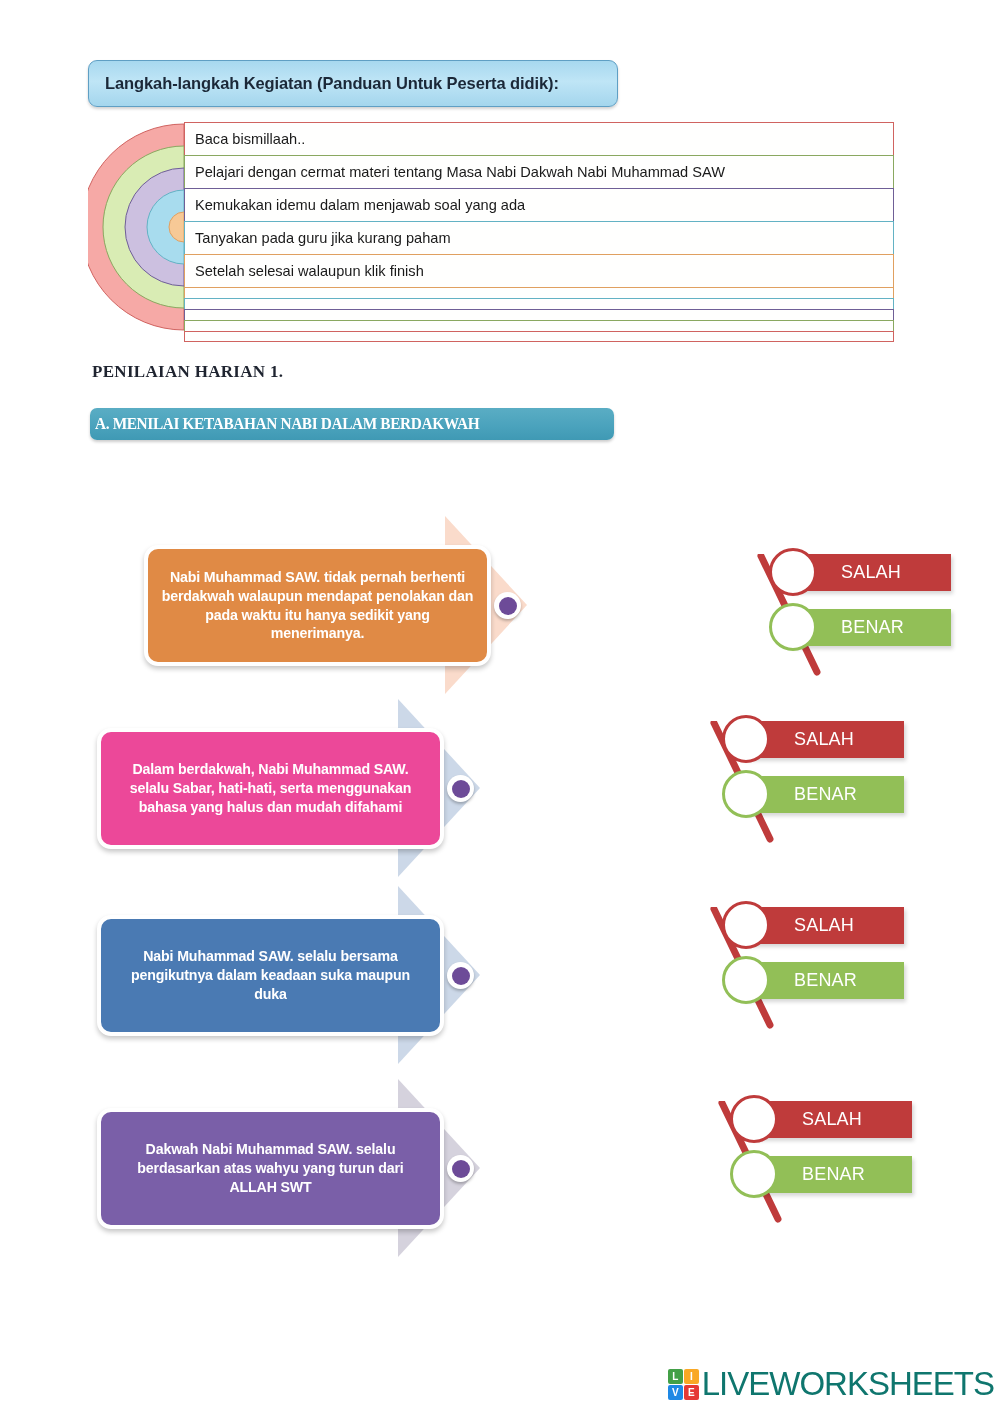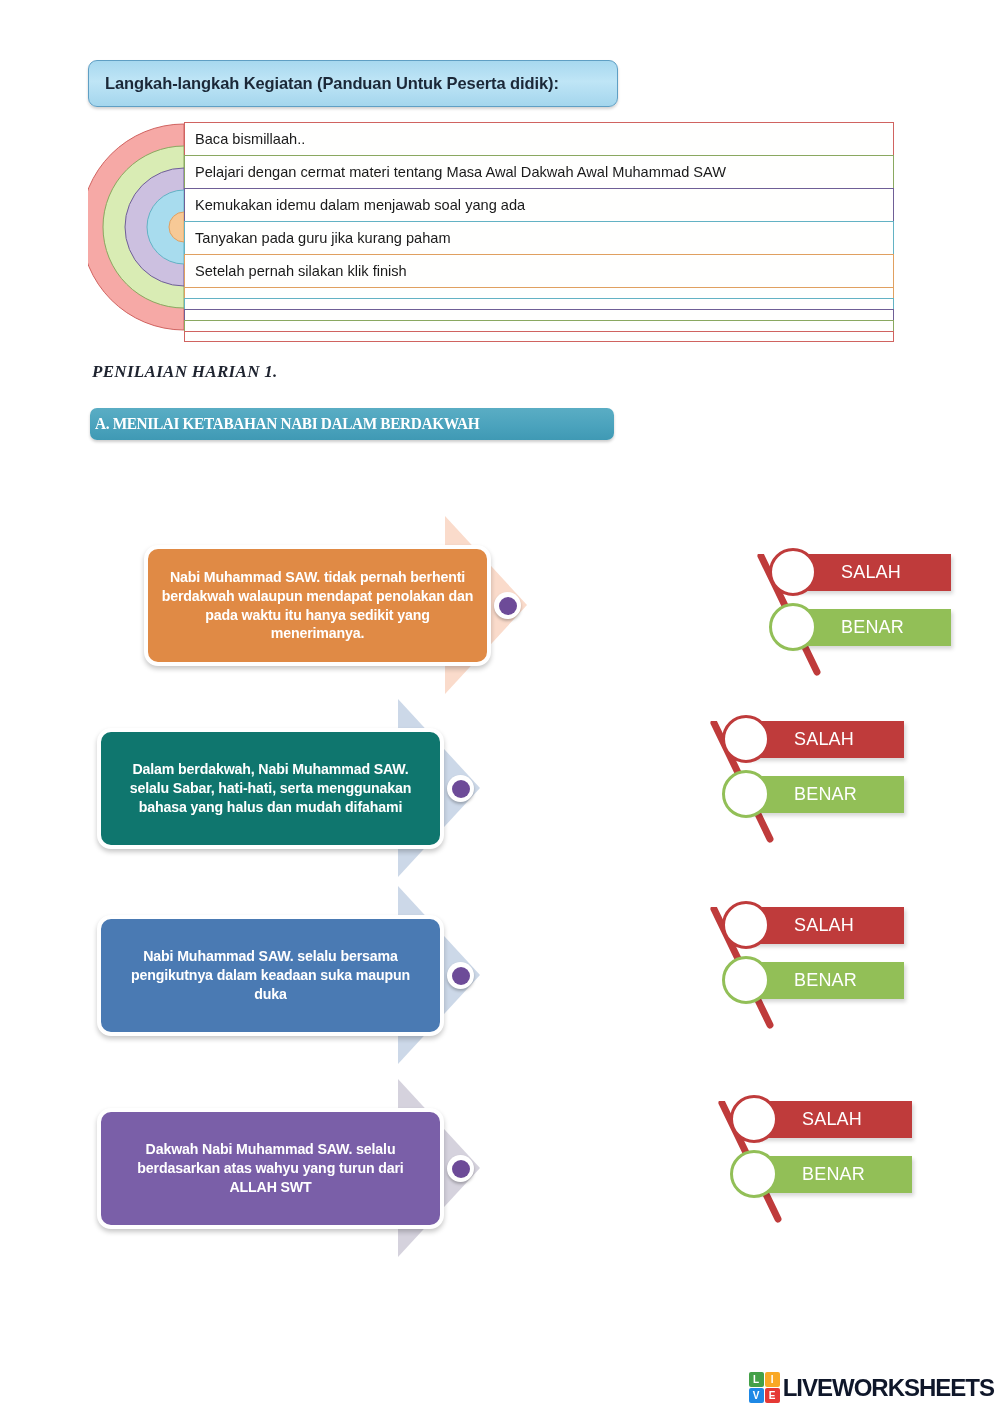--- a/index.html
+++ b/index.html
@@ -54,21 +54,20 @@
   .thin.t3 { border-color: #6f5f96; }
   .thin.t2 { border-color: #8aa860; }
   .thin.t1 { border-color: #d06360; border-bottom: 1px solid #d06360; }
 
   
   .penilaian {
     position: absolute; left: 92px; top: 362px;
     font-family: "Liberation Serif", serif;
     font-size: 17px; font-weight: bold; color: #1f2430;
     letter-spacing: 0.3px;
-    font-style: italic;
   }
   .section-box {
     position: absolute; left: 90px; top: 408px;
     width: 524px; height: 32px;
     border-radius: 7px;
     background: linear-gradient(180deg, #5aadc4 0%, #4ba3bd 55%, #3f99b4 100%);
     box-shadow: 0 2px 3px rgba(0,0,0,0.2);
     display: flex; align-items: center; padding-left: 5px;
   }
   .section-box span {
@@ -153,21 +152,21 @@
     grid-template-columns: 15px 15px;
     grid-template-rows: 15px 15px;
     gap: 1px;
   }
   .tile {
     display: flex; align-items: center; justify-content: center;
     font-size: 10px; font-weight: bold; color: #ffffff;
     border-radius: 2px;
   }
   .logo-text {
-    font-size: 24px; font-weight: bold; color: #0f172a;
+    font-size: 33px; font-weight: normal; color: #0f766e;
     letter-spacing: -1px;
   }
 </style>
 </head>
 <body>
 
 <div class="page">
 
   <div class="header-banner">
     <span>Langkah-langkah Kegiatan (Panduan Untuk Peserta didik):</span>
@@ -179,30 +178,30 @@
       <path d="M96 24 A81 81 0 0 0 96 186 L96 24 Z" fill="#d9ecb4" stroke="#8aa860" stroke-width="1"></path>
       <path d="M96 46 A59 59 0 0 0 96 164 L96 46 Z" fill="#ccc0e0" stroke="#6f5f96" stroke-width="1"></path>
       <path d="M96 68 A37 37 0 0 0 96 142 L96 68 Z" fill="#a8dcee" stroke="#63b2c4" stroke-width="1"></path>
       <path d="M96 90 A15 15 0 0 0 96 120 L96 90 Z" fill="#f7c996" stroke="#e0a060" stroke-width="1"></path>
     </svg>
     <div class="rows">
       <div class="row r1">
         <span>Baca bismillaah..</span>
       </div>
       <div class="row r2">
-        <span>Pelajari dengan cermat materi tentang  Masa Awal Dakwah Awal Muhammad SAW</span>
+        <span>Pelajari dengan cermat materi tentang  Masa Nabi Dakwah Nabi Muhammad SAW</span>
       </div>
       <div class="row r3">
         <span>Kemukakan idemu dalam menjawab soal yang ada</span>
       </div>
       <div class="row r4">
         <span>Tanyakan pada guru jika kurang paham</span>
       </div>
       <div class="row r5">
-        <span>Setelah pernah silakan klik finish</span>
+        <span>Setelah selesai walaupun klik finish</span>
       </div>
       <div class="row thin t5"></div>
       <div class="row thin t4"></div>
       <div class="row thin t3"></div>
       <div class="row thin t2"></div>
       <div class="row thin t1"></div>
     </div>
   </div>
 
   <div class="penilaian">PENILAIAN HARIAN 1.</div>
@@ -228,21 +227,21 @@
       <div class="opt benar">
         <span>BENAR</span>
       </div>
       <div class="circ salah"></div>
       <div class="circ benar"></div>
     </div>
   </div>
 
   <div class="qrow" style="top:699px;">
     <div class="chevron" style="border-left-color:#ccd8e8;"></div>
-    <div class="card" style="background:#0f766e;">
+    <div class="card" style="background:#ec4899;">
       <span>Dalam berdakwah, Nabi Muhammad SAW. selalu Sabar, hati-hati, serta menggunakan bahasa yang halus dan mudah difahami</span>
     </div>
     <div class="dot"></div>
     <div class="answers" style="left:700px; top:22px;">
       <svg class="ansline" viewBox="0 0 230 130">
         <path d="M14 2 L70 118" stroke="#bf3b3b" stroke-width="7" fill="none" stroke-linecap="round"></path>
       </svg>
       <div class="opt salah">
         <span>SALAH</span>
       </div>

